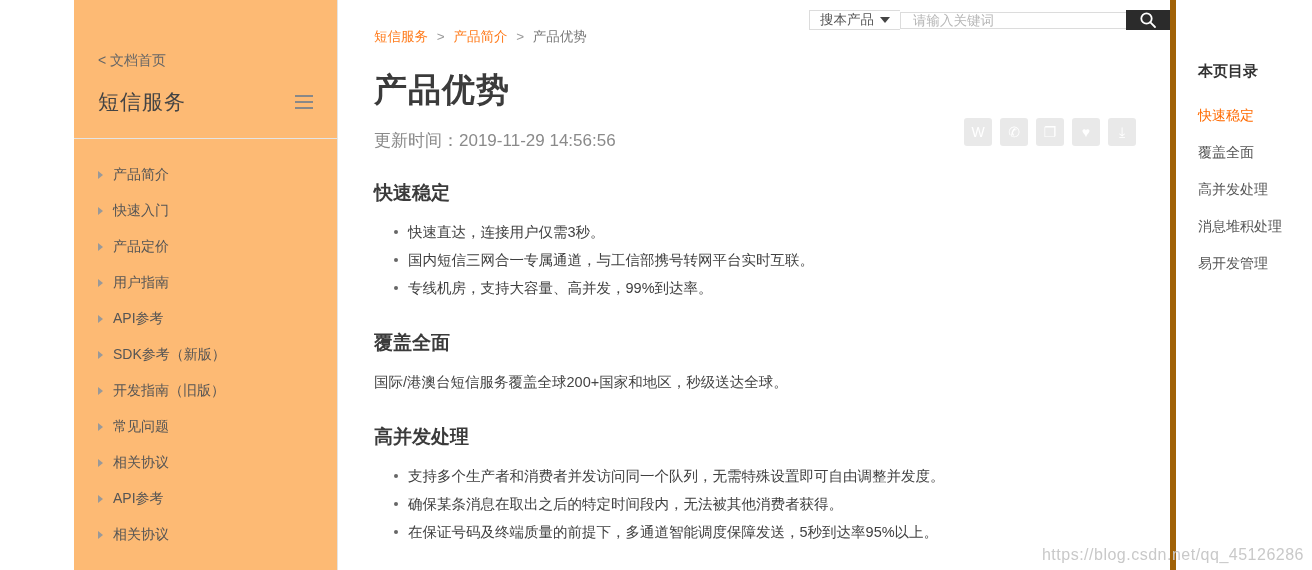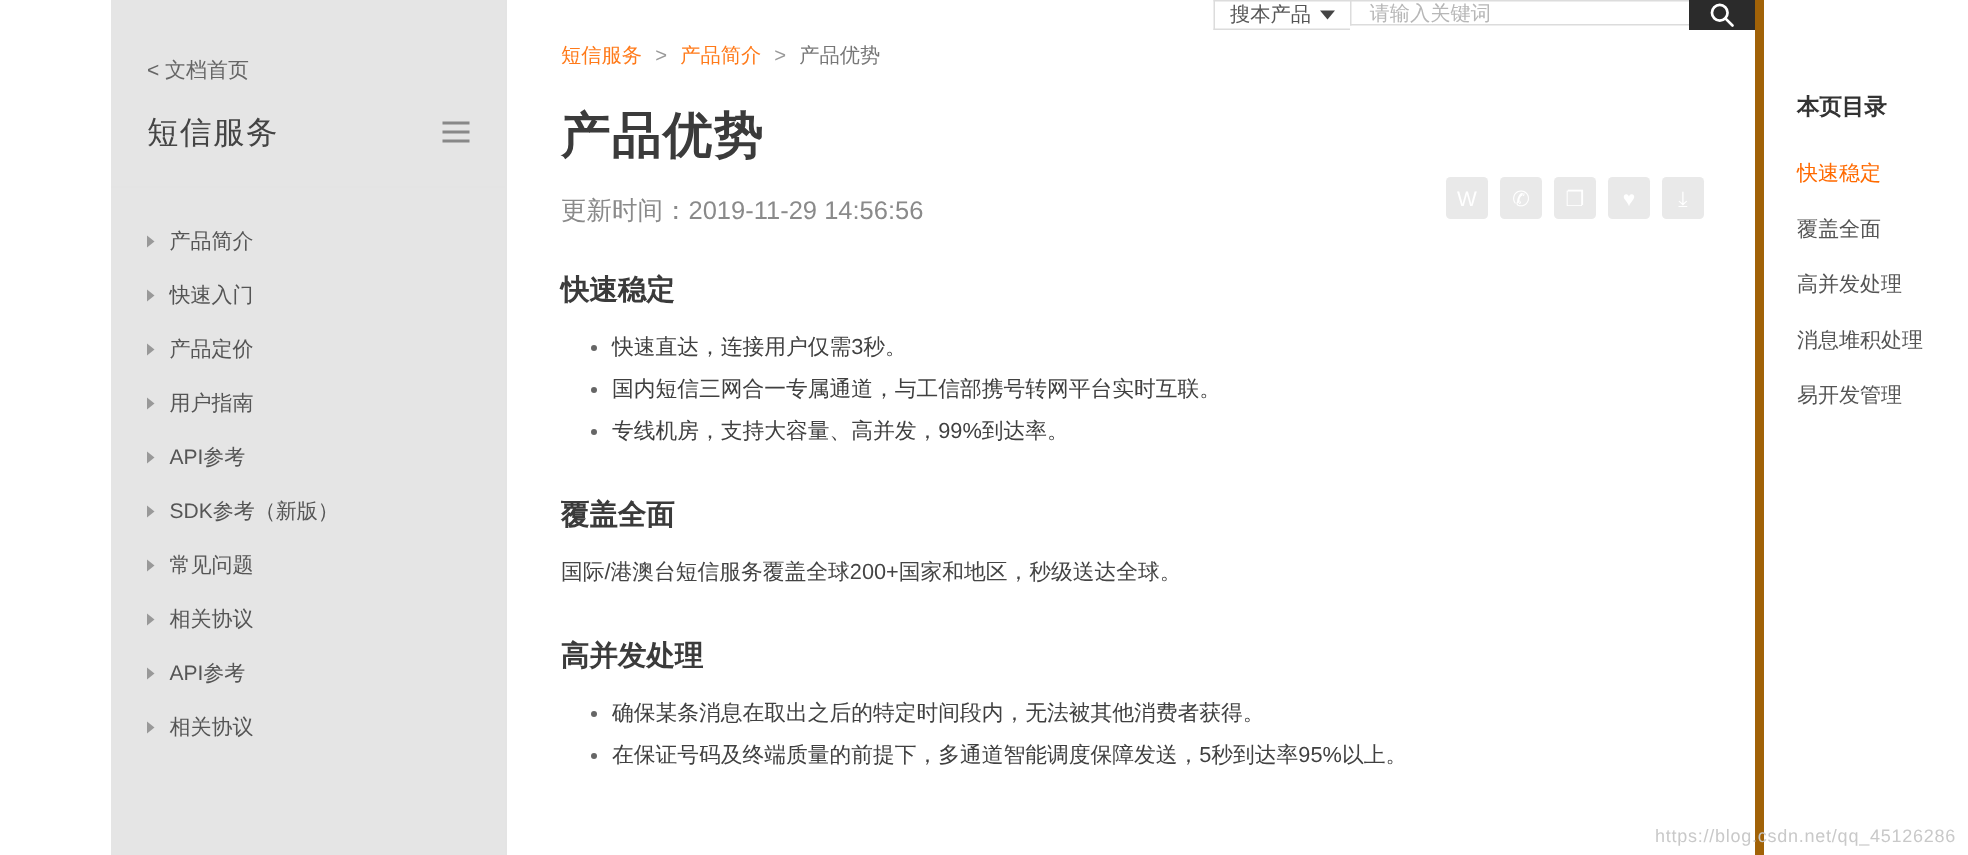--- a/index.html
+++ b/index.html
@@ -16,22 +16,22 @@
     width: 1312px; height: 570px;
     display: flex;
     background: #fff;
   }
 
   
   .sidebar {
     width: 264px;
     margin-left: 74px;
     border-right: 1px solid #e4e4e4;
-    background: #e5e5e5;
-    padding-top: 32px;
+    background: #fdba74;
+    padding-top: 46px;
     flex: 0 0 264px;
   }
   .sidebar-home {
     font-size: 14px;
     color: #666;
     padding: 6px 0 14px 24px;
   }
   .sidebar-title-row {
     display: flex;
     align-items: center;
@@ -165,21 +165,21 @@
     font-size: 14px;
     cursor: pointer;
   }
 
   
   .search-wrap {
     position: absolute;
     right: 0;
     top: 0;
     display: flex;
-    align-items: flex-start;
+    align-items: center;
     height: 40px;
   }
   .search-scope {
     border: 1px solid #dcdcdc;
     border-right: none;
     background: #fff;
     display: flex;
     align-items: center;
     padding: 0 10px;
     font-size: 13.5px;
@@ -235,21 +235,21 @@
     line-height: 37px;
     cursor: pointer;
     white-space: nowrap;
   }
   .toc-item.active { color: #ff6a00; }
 
   .watermark {
     position: absolute;
     right: 8px;
     bottom: 6px;
-    font-size: 12px;
+    font-size: 16px;
     color: #c9c9c9;
     letter-spacing: 0.5px;
   }
 </style>
 </head>
 <body>
 
 <div class="page">
 
   <aside class="sidebar">
@@ -279,20 +279,24 @@
           <i class="nav-arrow"></i>
           <span>用户指南</span>
         </li>
       <li class="nav-item">
           <i class="nav-arrow"></i>
           <span>API参考</span>
         </li>
       <li class="nav-item">
           <i class="nav-arrow"></i>
           <span>SDK参考（新版）</span>
+        </li>
+      <li class="nav-item">
+          <i class="nav-arrow"></i>
+          <span>开发指南（旧版）</span>
         </li>
       <li class="nav-item">
           <i class="nav-arrow"></i>
           <span>常见问题</span>
         </li>
       <li class="nav-item">
           <i class="nav-arrow"></i>
           <span>相关协议</span>
         </li>
       <li class="nav-item">
@@ -348,20 +352,21 @@
       <li>快速直达，连接用户仅需3秒。</li>
       <li>国内短信三网合一专属通道，与工信部携号转网平台实时互联。</li>
       <li>专线机房，支持大容量、高并发，99%到达率。</li>
     </ul>
 
     <h2 class="sec">覆盖全面</h2>
     <p class="para">国际/港澳台短信服务覆盖全球200+国家和地区，秒级送达全球。</p>
 
     <h2 class="sec">高并发处理</h2>
     <ul class="bullets">
+      <li>支持多个生产者和消费者并发访问同一个队列，无需特殊设置即可自由调整并发度。</li>
       <li>确保某条消息在取出之后的特定时间段内，无法被其他消费者获得。</li>
       <li>在保证号码及终端质量的前提下，多通道智能调度保障发送，5秒到达率95%以上。</li>
     </ul>
   </main>
 
   <nav class="toc">
     <div class="toc-title">本页目录</div>
     <div class="toc-item active">快速稳定</div>
     <div class="toc-item">覆盖全面</div>
     <div class="toc-item">高并发处理</div>

